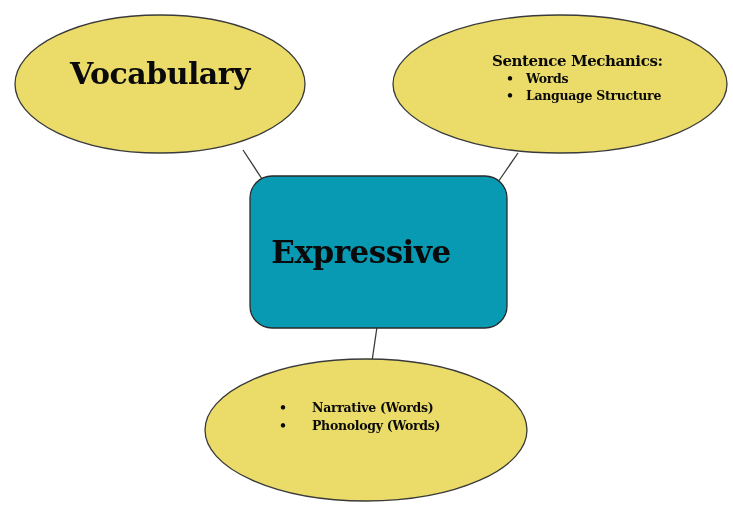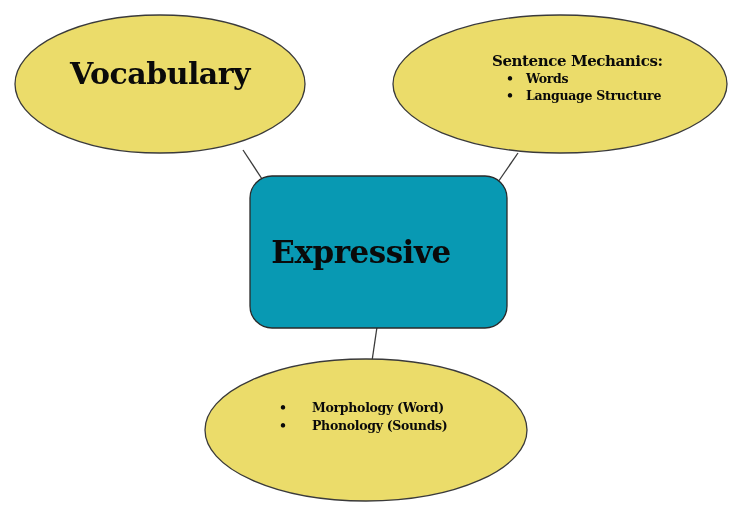--- a/index.html
+++ b/index.html
@@ -49,20 +49,20 @@
         <span class="bullet">•</span>
         <span>Language Structure</span>
       </li>
   </ul>
 </div>
 
 <div class="label block word">
   <ul>
     <li>
         <span class="bullet">•</span>
-        <span>Morphology (Word)</span>
+        <span>Narrative (Words)</span>
       </li>
     <li>
         <span class="bullet">•</span>
-        <span>Phonology (Sounds)</span>
+        <span>Phonology (Words)</span>
       </li>
   </ul>
 </div>
 
 </body></html>

